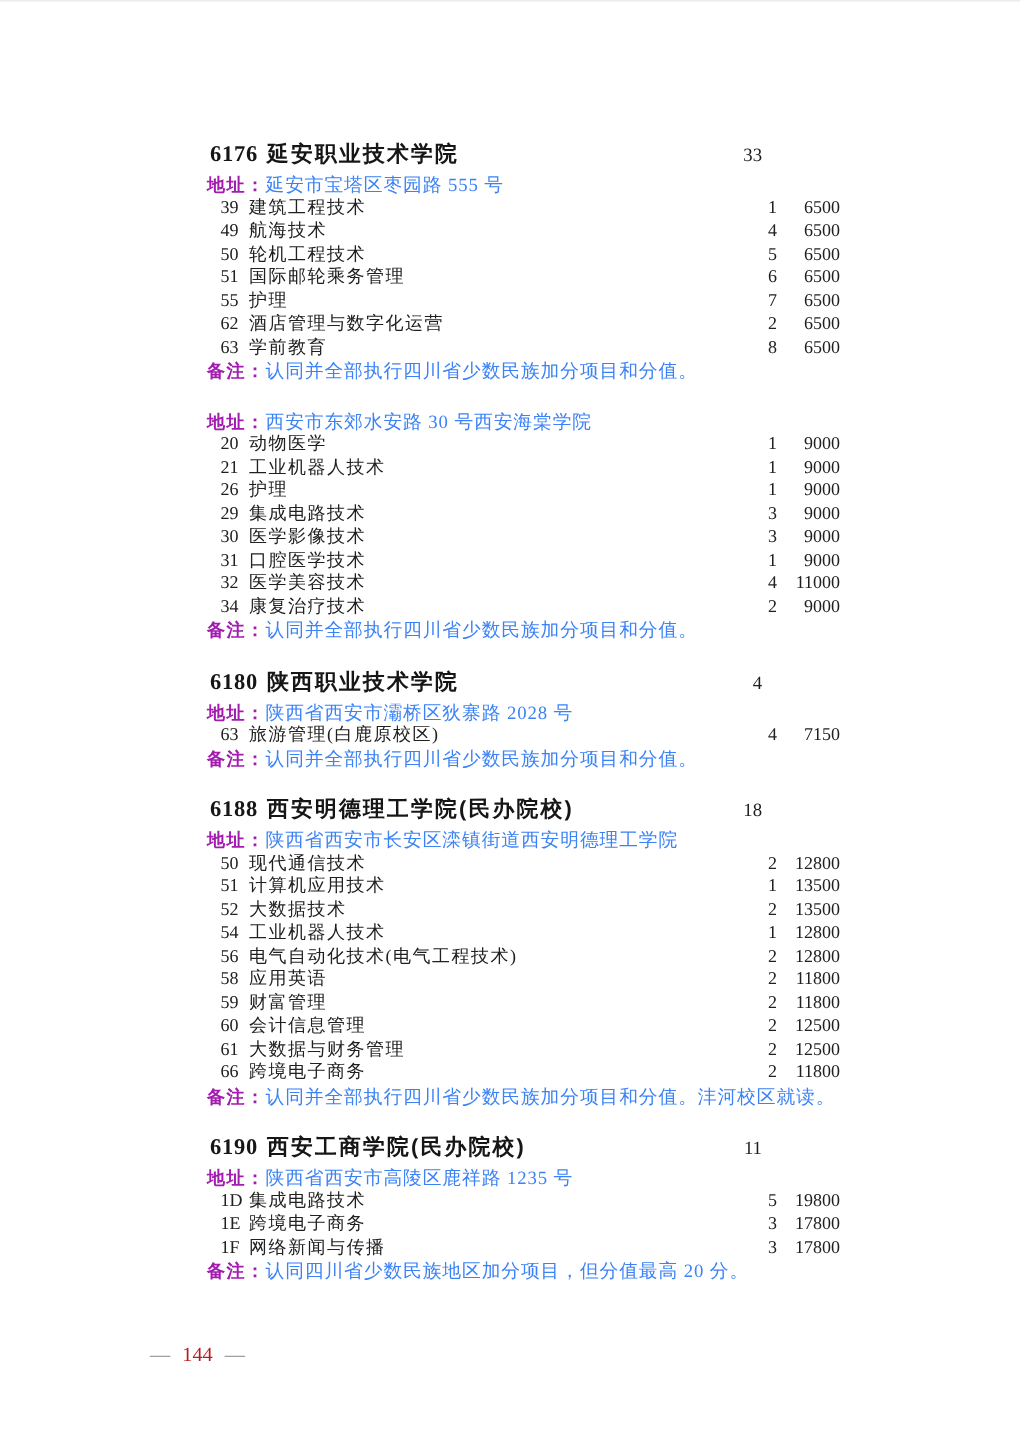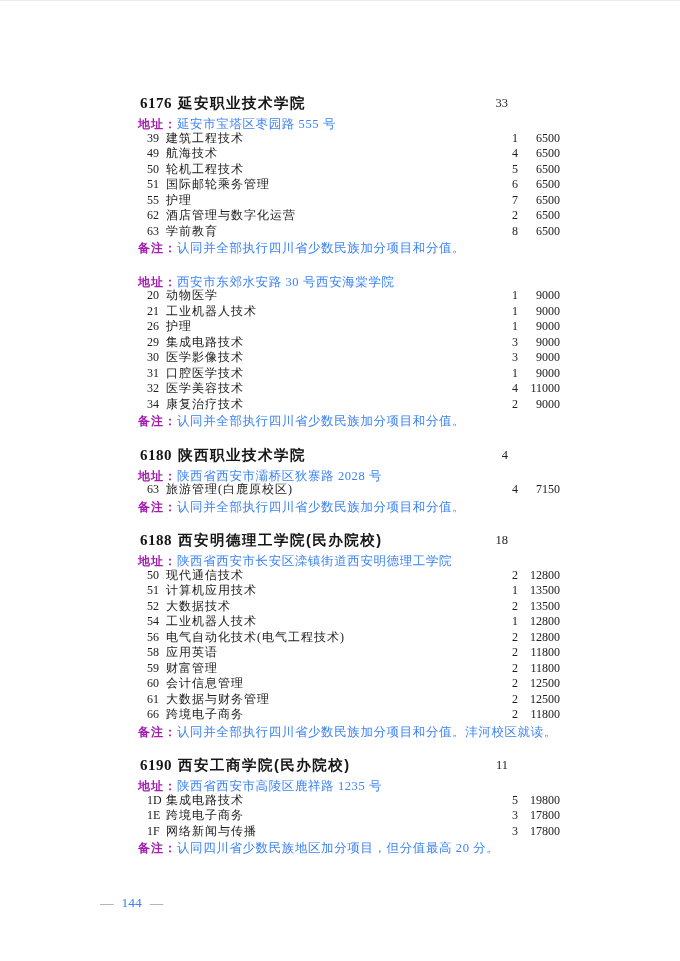--- a/index.html
+++ b/index.html
@@ -61,21 +61,21 @@
   .m-tuition{ position: absolute; right: 120px; top: 0; letter-spacing: 0; }
 
   .footer {
     position: absolute; left: 100px; top: 893px;
     height: 18px; line-height: 18px;
     font-family: "Liberation Serif", "DejaVu Serif", serif;
     font-size: 13.5px; color: #2a2a2a;
     white-space: nowrap;
   }
   .footer .dash { color: #8a8a8a; }
-  .footer .num { margin: 0 8px; color: #3b82f6; }
+  .footer .num { margin: 0 8px; color: #b91c1c; }
 </style>
 </head>
 <body>
 
 <div class="page">
   <div class="content" id="sections">
   <section class="section">
     <div class="sec-header">
       <span class="sec-code">6176</span><span class="sec-name">延安职业技术学院</span>
       <span class="sec-total">33</span>

